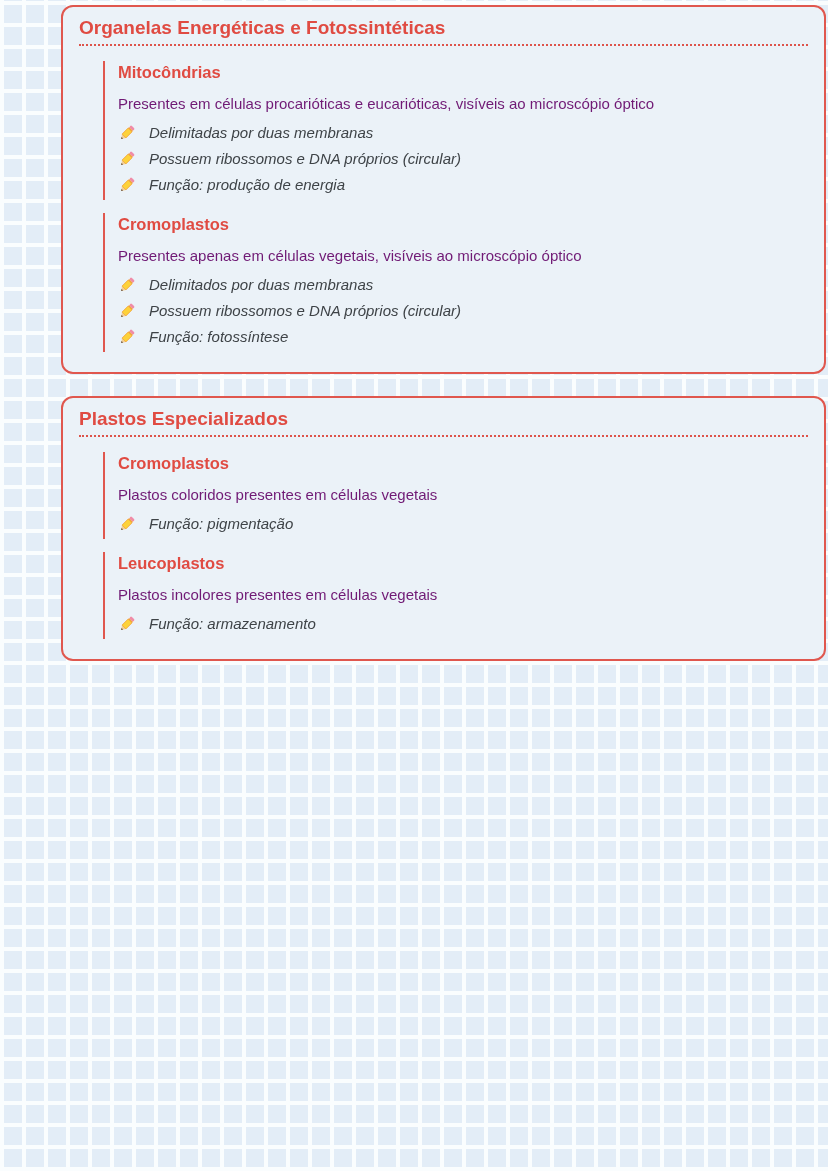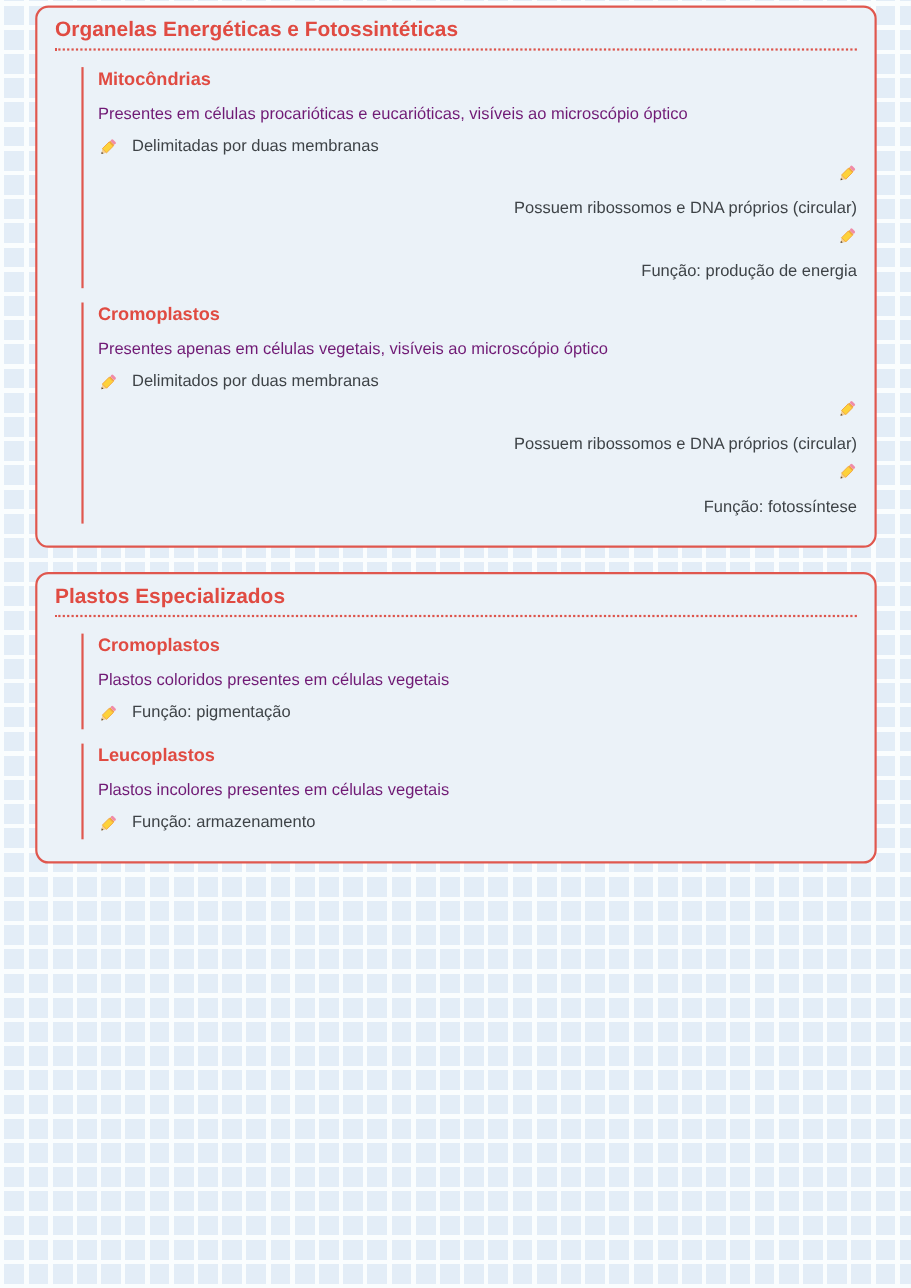--- a/index.html
+++ b/index.html
@@ -4,21 +4,21 @@
 <style>
   * { margin: 0; padding: 0; box-sizing: border-box; }
   html, body { width: 828px; height: 1171px; overflow: hidden; }
   body {
     font-family: "Liberation Sans", sans-serif;
     background-color: #e3edf7;
     background-image:
       repeating-linear-gradient(0deg,  #fafdfe 0 4px, transparent 4px 22px),
       repeating-linear-gradient(90deg, #fafdfe 0 4px, transparent 4px 22px);
   }
-  .page { padding-top: 5px; }
+  .page { padding-top: 5px; padding-left: 29px; }
 
   .card {
     width: 765px;
     margin-left: 32px;
     background: #ebf2f8;
     border: 2px solid #e0574e;
     border-radius: 12px;
     padding: 10px 16px 20px 16px;
   }
   .card + .card { margin-top: 22px; }
@@ -48,27 +48,28 @@
   }
   .sub-desc {
     margin-top: 12px;
     font-size: 15px;
     line-height: 20px;
     color: #701a75;
   }
   .bullets { list-style: none; margin-top: 9px; }
   .bullet-item {
     display: flex;
-    align-items: flex-end;
+    align-items: center;
     gap: 13px;
     font-size: 15px;
     line-height: 20px;
     color: #3e4347;
-  }
-  .bullet-item + .bullet-item { margin-top: 6px; flex-direction: column; }
+    font-style: italic;
+  }
+  .bullet-item + .bullet-item { margin-top: 6px; }
   .pencil { width: 18px; height: 18px; flex: 0 0 18px; display: inline-block; }
   .pencil svg { display: block; width: 18px; height: 18px; }
 </style>
 </head>
 <body>
 
 <div class="page">
 
   <section class="card">
     <h2 class="card-title">Organelas Energéticas e Fotossintéticas</h2>

